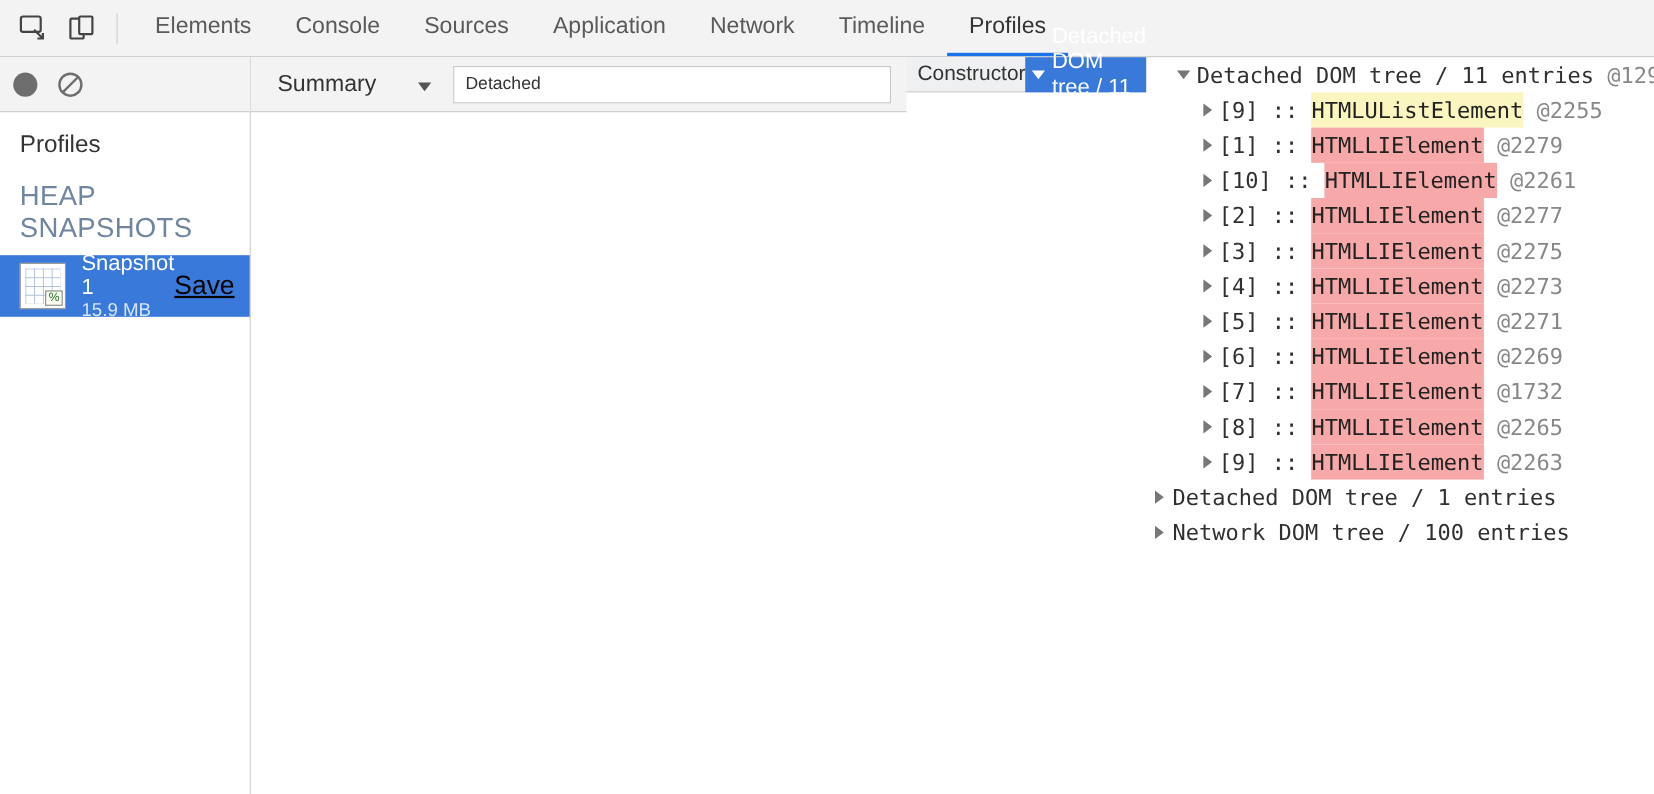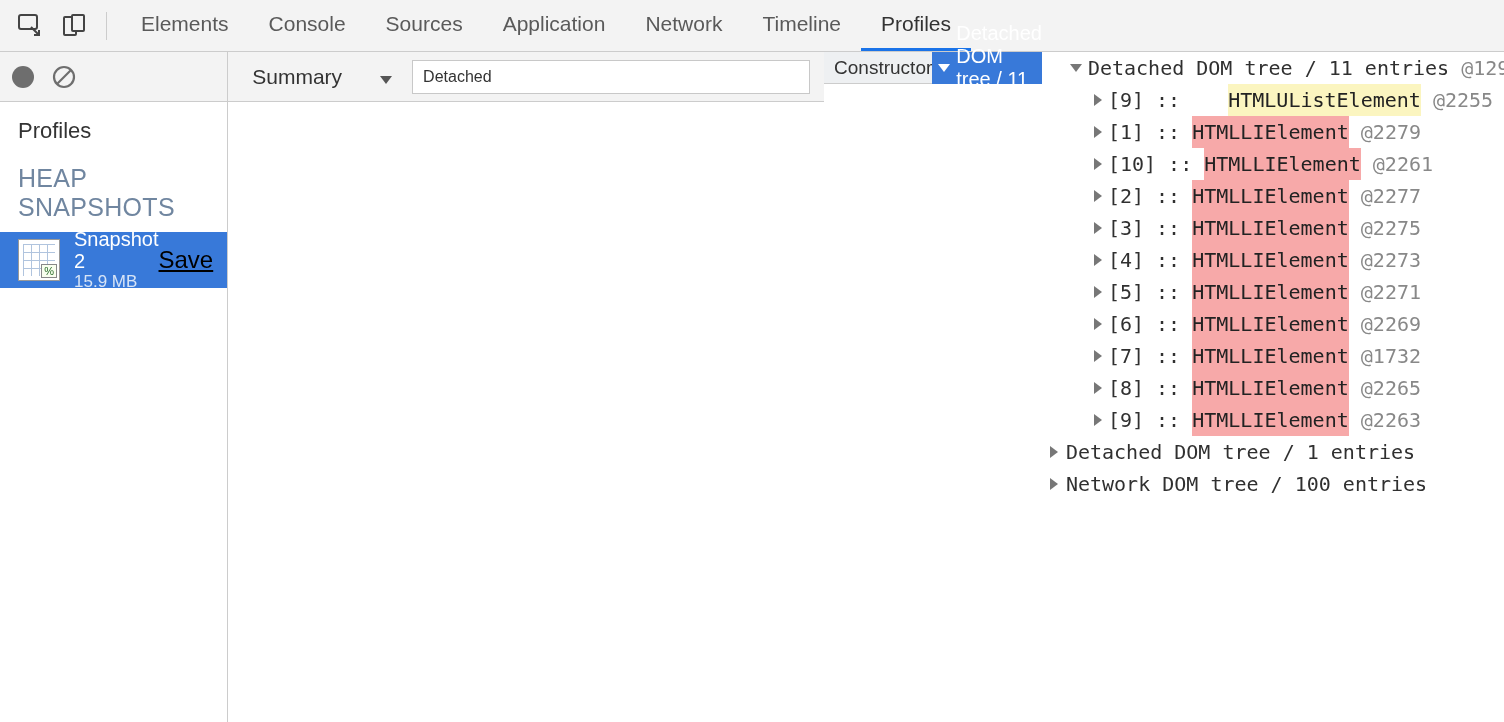--- a/index.html
+++ b/index.html
@@ -224,21 +224,21 @@
       align-items: center;
       white-space: pre;
     }
     .node .indent1 { width: 28px; }
     .node .indent2 { width: 52px; }
     .node .chev-toggle {
       color: #777;
       margin-right: 6px;
       display: inline-flex;
     }
-    .hl-yellow { background: #fbf5c0; margin-left: 36px; }
+    .hl-yellow { background: #fbf5c0; }
     .hl-red { background: #f7a9a9; }
     .obj-id { color: #888; }
     .nodetxt { color: #303030; }
 
     .collapsed-row {
       display: flex;
       align-items: center;
       font-size: 20px;
       padding-left: 8px;
       height: 32px;
@@ -289,21 +289,21 @@
       </div>
     </div>
     <div class="sidebar-title">Profiles</div>
     <div class="sidebar-section">HEAP SNAPSHOTS</div>
     <div class="snapshot-item">
       <div class="snap-icon">
         <div class="grid"></div>
         <div class="badge">%</div>
       </div>
       <div class="snap-text">
-        <div class="snap-name">Snapshot 2</div>
+        <div class="snap-name">Snapshot 1</div>
         <div class="snap-size">15.9 MB</div>
       </div>
       <div class="snap-save">Save</div>
     </div>
   </div>
 
   <div class="main">
     <div class="sub-toolbar">
       <div class="dropdown">
         <span>Summary</span>

